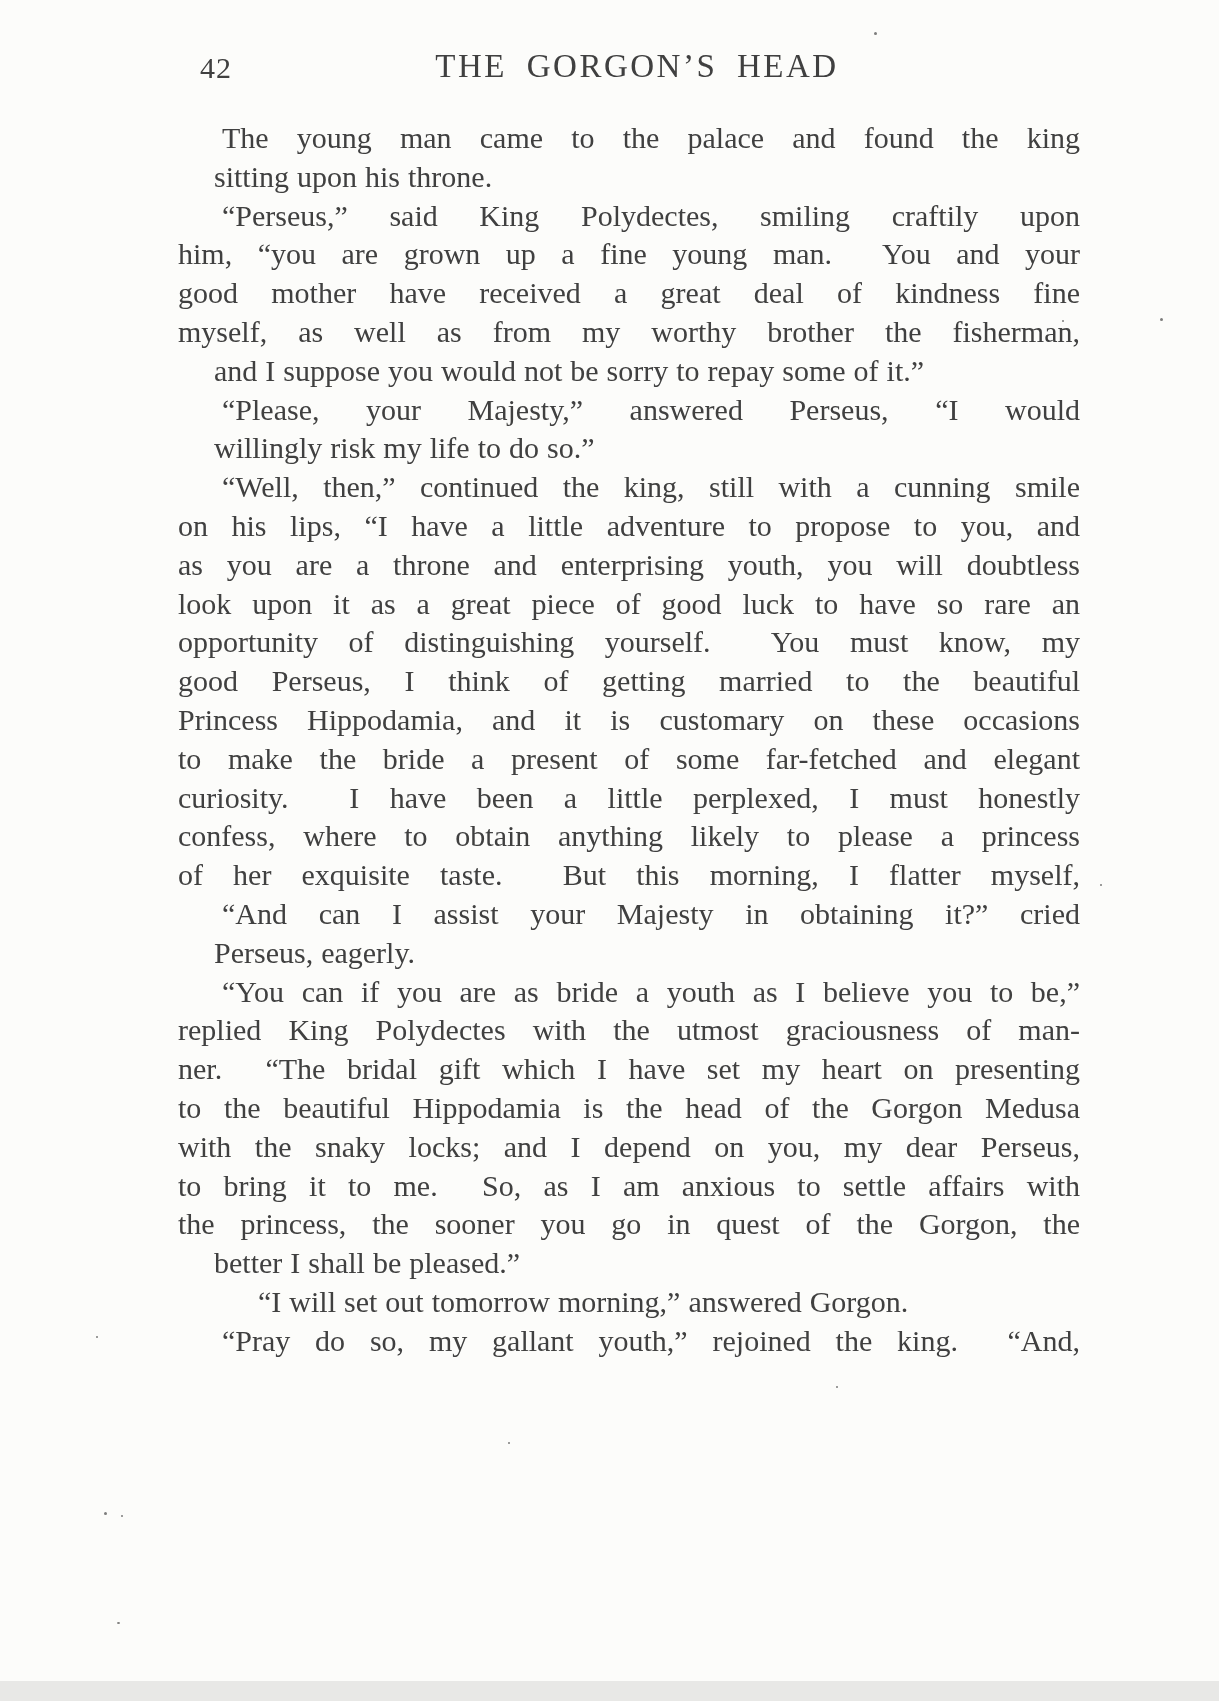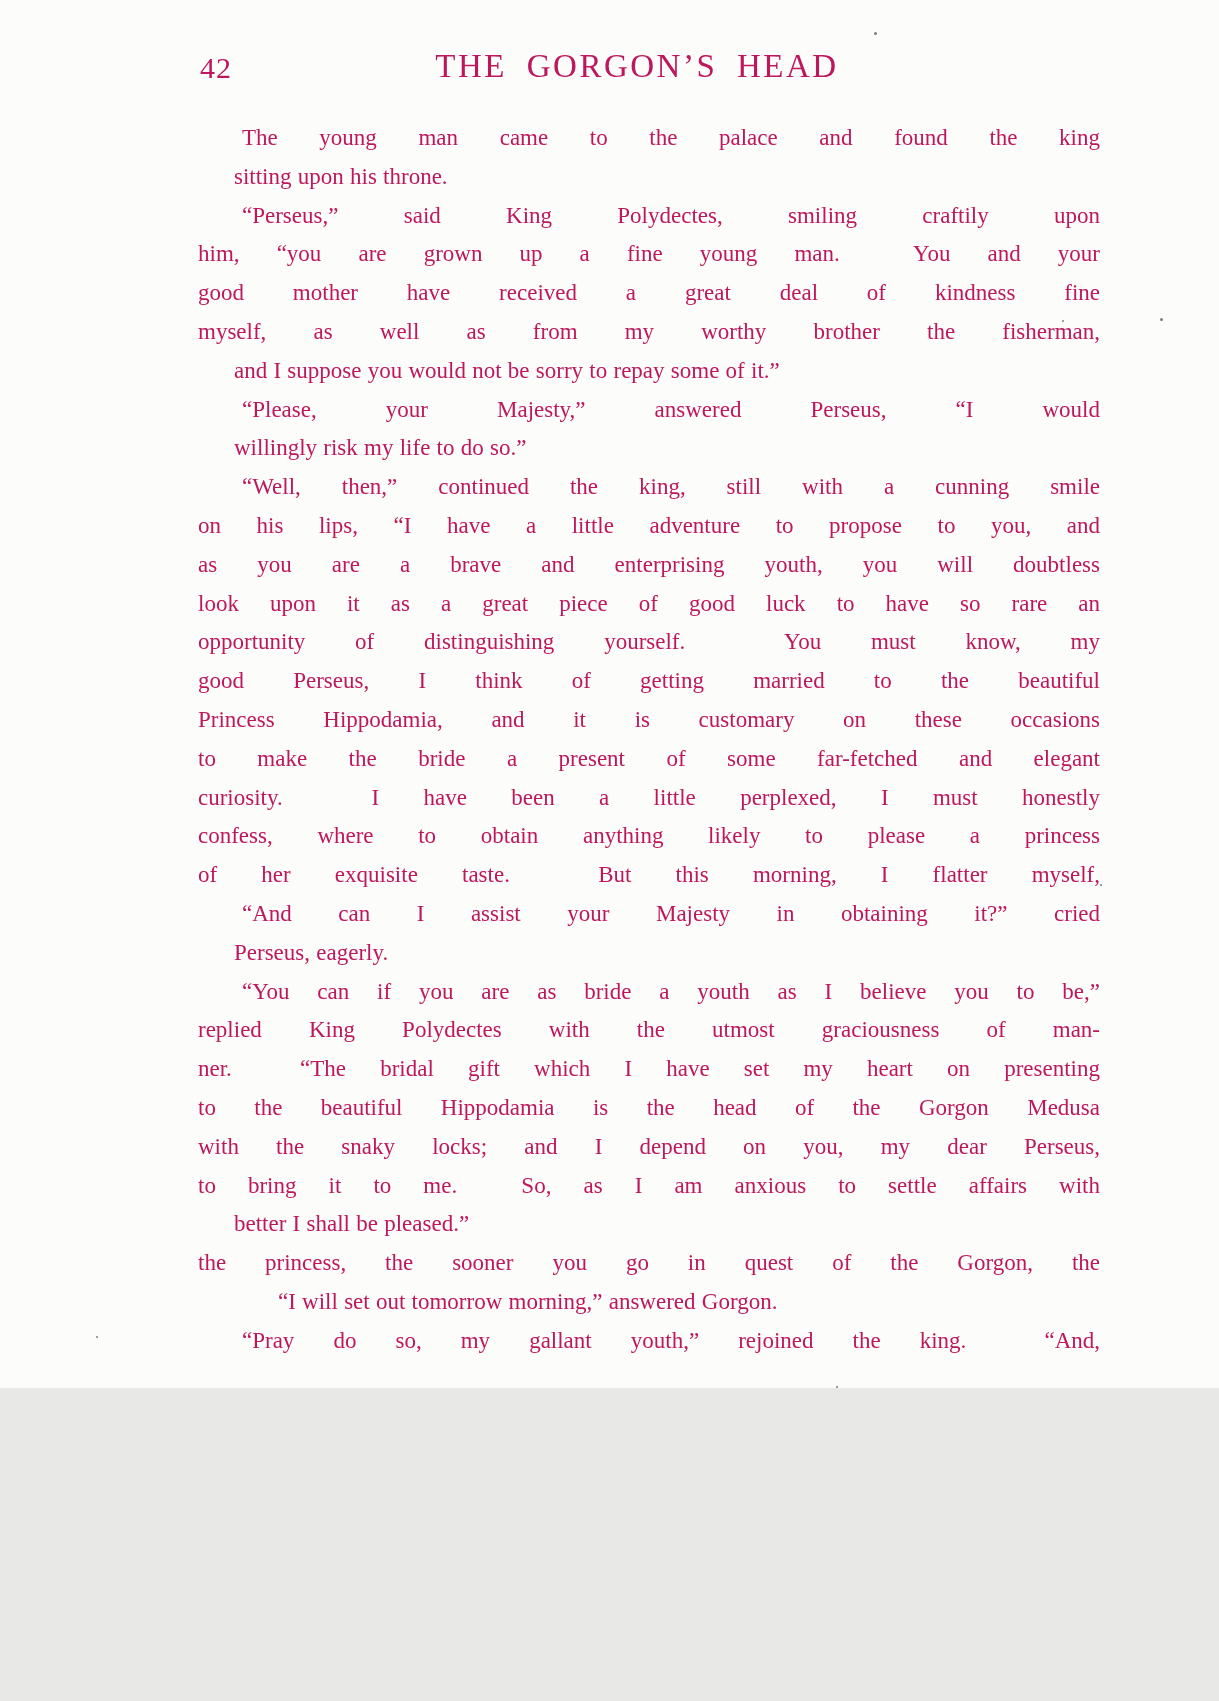--- a/index.html
+++ b/index.html
@@ -1,22 +1,22 @@
 <!DOCTYPE html>
 <html><head>
 <meta charset="utf-8">
 <style>
   html, body { margin: 0; padding: 0; background: #e8e8e6; }
   .page {
     position: relative;
     width: 1219px;
-    height: 1388px;
+    height: 1681px;
     margin: 0 auto;
     background: #fcfcfa;
-    color: #be185d;
+    color: #404040;
     font-family: "Liberation Serif", "DejaVu Serif", serif;
     overflow: hidden;
   }
   
   .page-header { position: absolute; top: 0; left: 0; width: 100%; }
   .page-number {
     position: absolute;
     left: 200px; top: 53px;
     font-size: 30px; line-height: 1;
     letter-spacing: 1px;
@@ -26,23 +26,23 @@
     left: 186px; top: 50px; width: 902px;
     text-align: center;
     font-size: 33px; line-height: 1;
     letter-spacing: 2.5px;
     word-spacing: 9px;
     white-space: pre;
   }
   
   .page-body {
     position: absolute;
-    left: 198px; top: 119px;
+    left: 178px; top: 119px;
     width: 902px;
-    font-size: 23px;
+    font-size: 30px;
     line-height: 38.8px;
     word-spacing: 0.5px;
   }
   .para { margin: 0; padding: 0; }
   .line {
     text-align: justify;
     text-align-last: justify;
     white-space: pre-wrap;
   }
   .line.flush { text-align-last: left; margin-left: 36px; }
@@ -76,43 +76,43 @@
         <div class="line">myself, as well as from my worthy brother the fisherman,</div>
         <div class="line flush">and I suppose you would not be sorry to repay some of it.”</div>
       </div>
       <div class="para">
         <div class="line indent">“Please, your Majesty,” answered Perseus, “I would</div>
         <div class="line flush">willingly risk my life to do so.”</div>
       </div>
       <div class="para">
         <div class="line indent">“Well, then,” continued the king, still with a cunning smile</div>
         <div class="line">on his lips, “I have a little adventure to propose to you, and</div>
-        <div class="line">as you are a brave and enterprising youth, you will doubtless</div>
+        <div class="line">as you are a throne and enterprising youth, you will doubtless</div>
         <div class="line">look upon it as a great piece of good luck to have so rare an</div>
         <div class="line">opportunity of distinguishing yourself.  You must know, my</div>
         <div class="line">good Perseus, I think of getting married to the beautiful</div>
         <div class="line">Princess Hippodamia, and it is customary on these occasions</div>
         <div class="line">to make the bride a present of some far-fetched and elegant</div>
         <div class="line">curiosity.  I have been a little perplexed, I must honestly</div>
         <div class="line">confess, where to obtain anything likely to please a princess</div>
         <div class="line">of her exquisite taste.  But this morning, I flatter myself,</div>
       </div>
       <div class="para">
         <div class="line indent">“And can I assist your Majesty in obtaining it?” cried</div>
         <div class="line flush">Perseus, eagerly.</div>
       </div>
       <div class="para">
         <div class="line indent">“You can if you are as bride a youth as I believe you to be,”</div>
         <div class="line">replied King Polydectes with the utmost graciousness of man-</div>
         <div class="line">ner.  “The bridal gift which I have set my heart on presenting</div>
         <div class="line">to the beautiful Hippodamia is the head of the Gorgon Medusa</div>
         <div class="line">with the snaky locks; and I depend on you, my dear Perseus,</div>
         <div class="line">to bring it to me.  So, as I am anxious to settle affairs with</div>
+        <div class="line">the princess, the sooner you go in quest of the Gorgon, the</div>
         <div class="line flush">better I shall be pleased.”</div>
-        <div class="line">the princess, the sooner you go in quest of the Gorgon, the</div>
       </div>
       <div class="para">
         <div class="line indent flush">“I will set out tomorrow morning,” answered Gorgon.</div>
       </div>
       <div class="para">
         <div class="line indent">“Pray do so, my gallant youth,” rejoined the king.  “And,</div>
       </div>
     </main>
 
   <i class="speck" style="left:874px; top:32px;  width:3px; height:3px;"></i>

